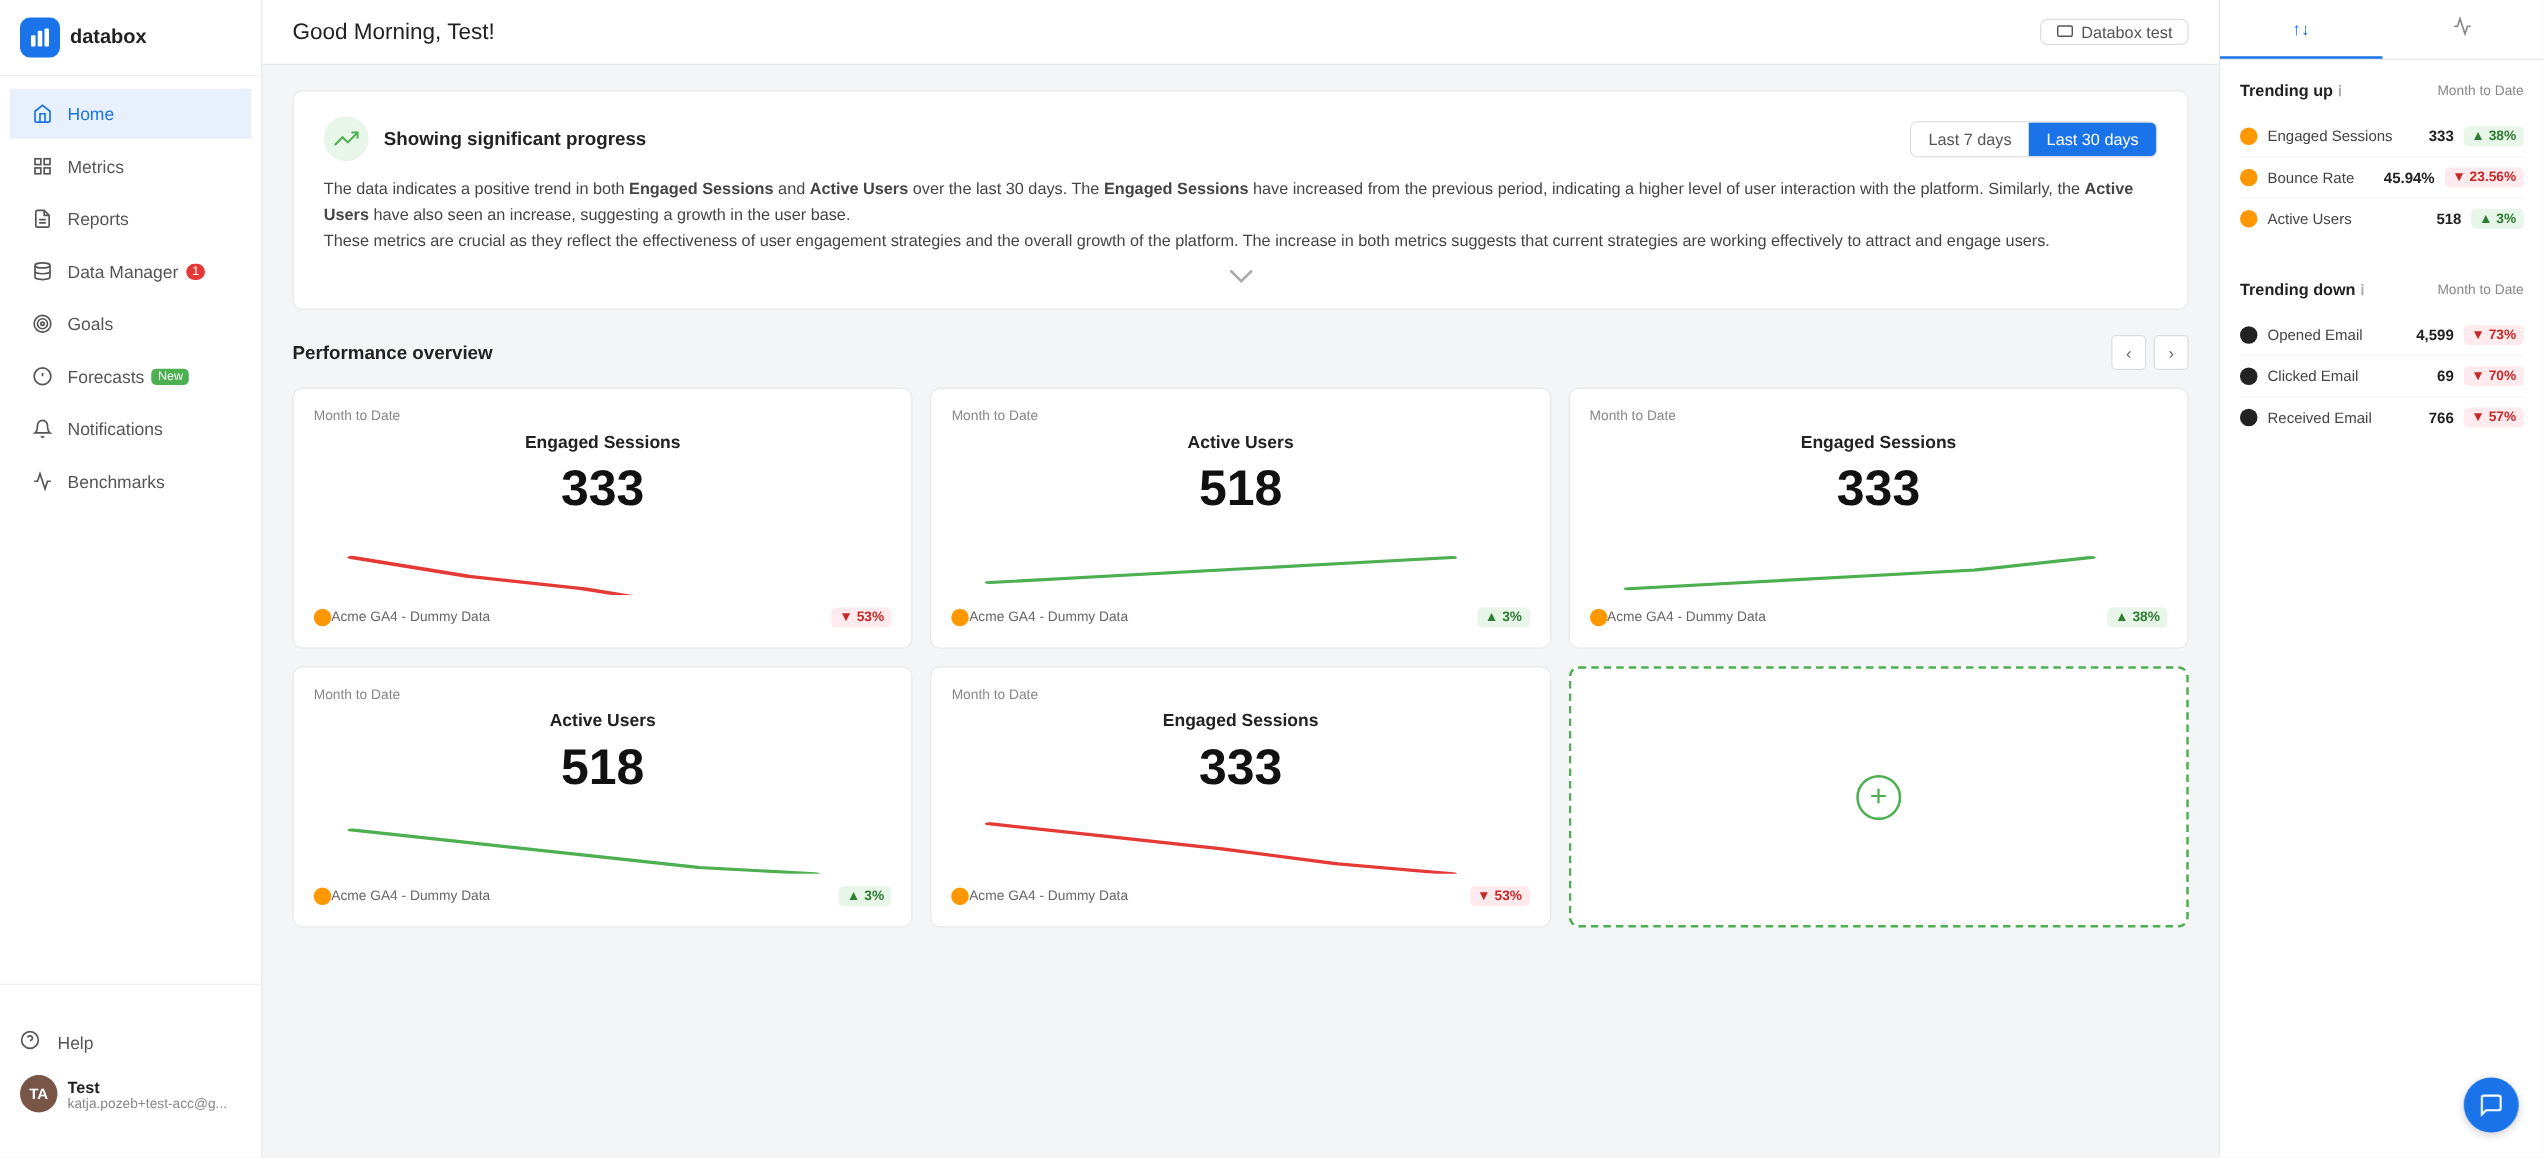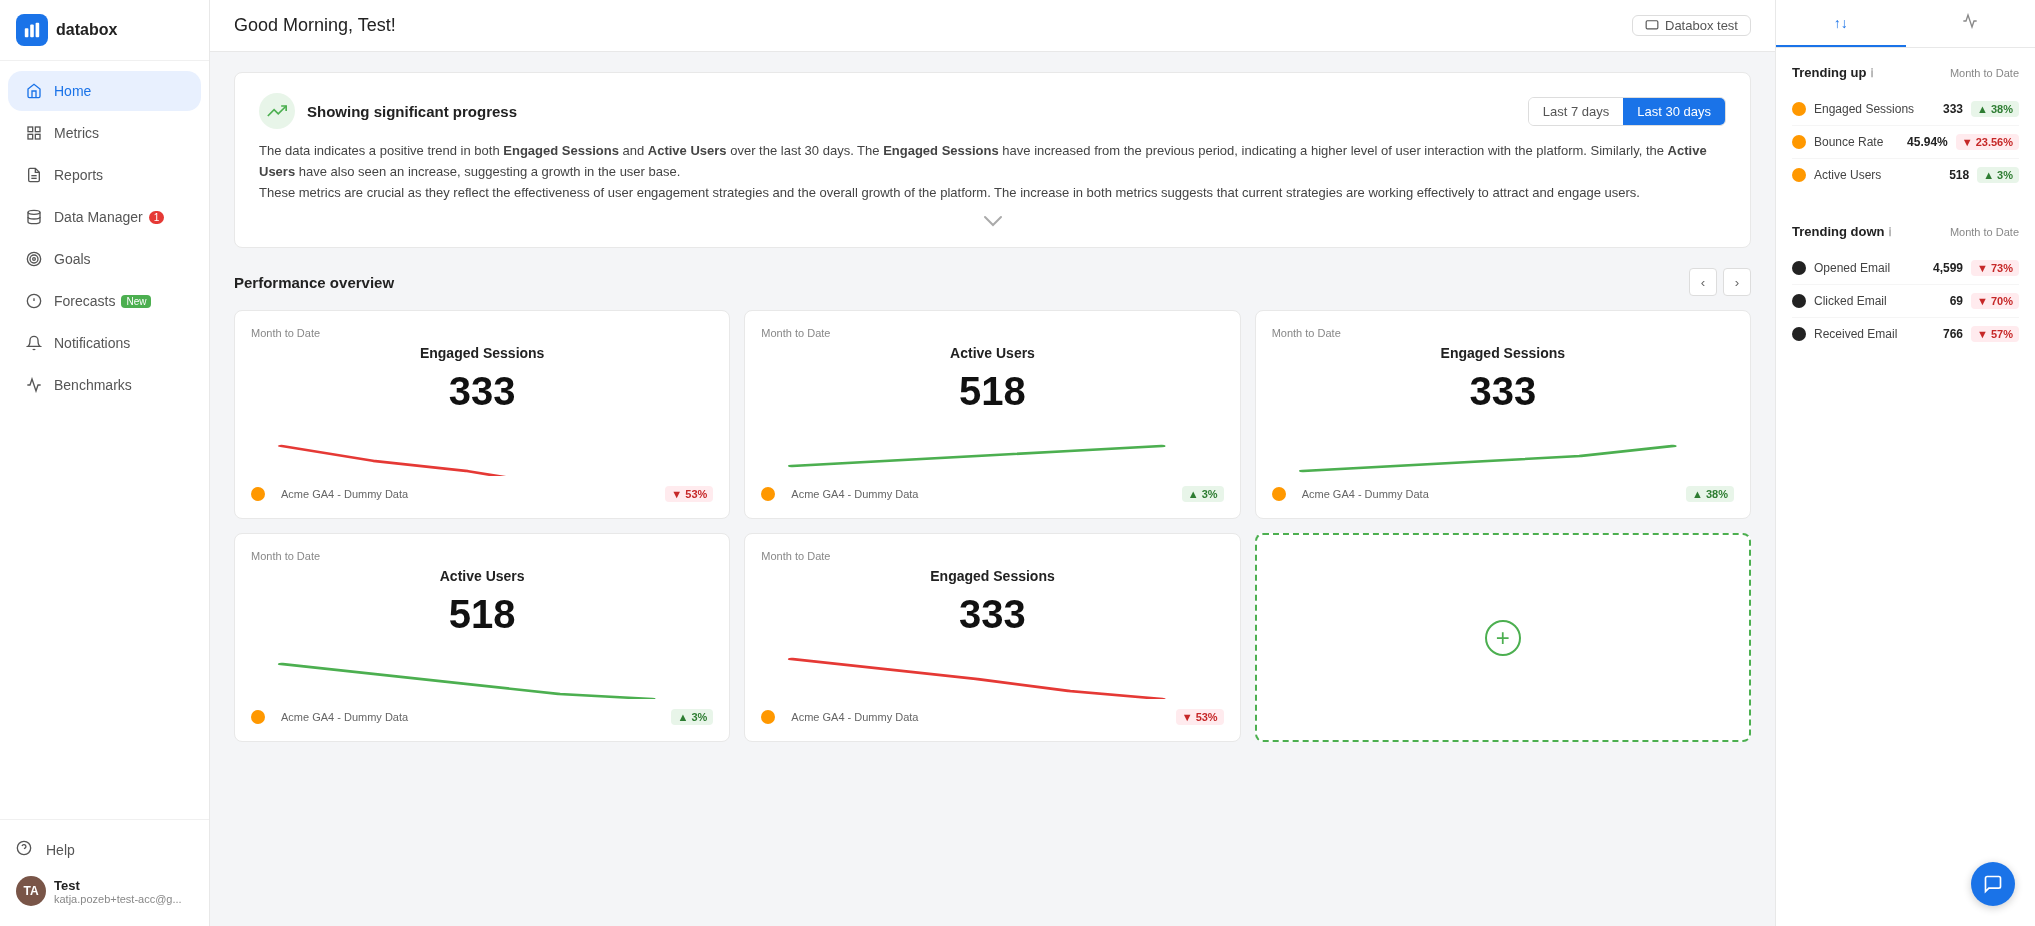--- a/index.html
+++ b/index.html
@@ -5,27 +5,27 @@
     * { box-sizing: border-box; margin: 0; padding: 0; }
     body { font-family: -apple-system, BlinkMacSystemFont, 'Segoe UI', sans-serif; background: #f4f5f7; display: flex; height: 100vh; overflow: hidden; font-size: 14px; }
 
     
     .sidebar { width: 210px; background: #fff; border-right: 1px solid #e8e8e8; display: flex; flex-direction: column; height: 100vh; flex-shrink: 0; }
     .sidebar-logo { display: flex; align-items: center; padding: 14px 16px; border-bottom: 1px solid #f0f0f0; }
     .logo-icon { width: 32px; height: 32px; background: #1a73e8; border-radius: 8px; display: flex; align-items: center; justify-content: center; margin-right: 8px; }
     .logo-icon svg { width: 18px; height: 18px; fill: white; }
     .logo-text { font-size: 16px; font-weight: 600; color: #222; }
     .sidebar-nav { flex: 1; padding: 8px 0; overflow-y: auto; }
-    .nav-item { display: flex; align-items: center; padding: 10px 16px; cursor: pointer; border-radius: 14px; margin: 2px 8px; color: #555; position: relative; }
+    .nav-item { display: flex; align-items: center; padding: 10px 16px; cursor: pointer; border-radius: 0; margin: 2px 8px; color: #555; position: relative; }
     .nav-item.active { background: #e8f0fe; color: #1a73e8; }
     .nav-item .nav-icon { width: 20px; height: 20px; margin-right: 10px; display: flex; align-items: center; justify-content: center; flex-shrink: 0; }
     .nav-label { font-size: 14px; font-weight: 500; }
     .badge { background: #e53935; color: white; border-radius: 10px; font-size: 10px; padding: 1px 5px; margin-left: 6px; }
     .badge-new { background: #4caf50; color: white; border-radius: 4px; font-size: 10px; padding: 1px 5px; margin-left: 6px; }
-    .sidebar-bottom { padding: 12px 16px; border-top: 1px solid #f0f0f0; }
+    .sidebar-bottom { padding: 28px 16px; border-top: 1px solid #f0f0f0; }
     .help-item { display: flex; align-items: center; padding: 8px 0; cursor: pointer; color: #555; }
     .help-item .nav-icon { width: 20px; height: 20px; margin-right: 10px; }
     .user-item { display: flex; align-items: center; padding: 8px 0; cursor: pointer; }
     .avatar { width: 30px; height: 30px; background: #795548; border-radius: 50%; display: flex; align-items: center; justify-content: center; color: white; font-size: 12px; font-weight: 600; margin-right: 8px; flex-shrink: 0; }
     .user-info { overflow: hidden; }
     .user-name { font-size: 13px; font-weight: 600; color: #222; }
     .user-email { font-size: 11px; color: #888; white-space: nowrap; overflow: hidden; text-overflow: ellipsis; max-width: 130px; }
 
     
     .main { flex: 1; display: flex; flex-direction: column; overflow: hidden; }
@@ -55,21 +55,21 @@
     .arrow-btn { width: 28px; height: 28px; border: 1px solid #ddd; border-radius: 4px; display: flex; align-items: center; justify-content: center; cursor: pointer; background: #fff; color: #666; }
 
     .cards-grid { display: grid; grid-template-columns: repeat(3, 1fr); gap: 14px; }
     .metric-card { background: #fff; border-radius: 8px; padding: 16px; border: 1px solid #e8e8e8; min-height: 200px; }
     .metric-card.dashed { border: 2px dashed #4caf50; display: flex; align-items: center; justify-content: center; cursor: pointer; background: #fff; }
     .metric-period { font-size: 11px; color: #888; margin-bottom: 6px; }
     .metric-name { font-size: 14px; font-weight: 600; color: #222; margin-bottom: 8px; text-align: center; }
     .metric-value { font-size: 40px; font-weight: 700; color: #111; text-align: center; margin-bottom: 12px; }
     .metric-chart { height: 50px; margin-bottom: 10px; }
     .metric-footer { display: flex; align-items: center; justify-content: space-between; font-size: 11px; color: #666; }
-    .metric-source { display: flex; align-items: center; gap: 16px; }
+    .metric-source { display: flex; align-items: center; gap: 0; }
     .source-icon { width: 14px; height: 14px; background: #ff9800; border-radius: 50%; flex-shrink: 0; }
     .trend-badge { border-radius: 4px; padding: 2px 6px; font-size: 11px; font-weight: 600; display: flex; align-items: center; gap: 2px; }
     .trend-up { background: #e8f5e9; color: #2e7d32; }
     .trend-down { background: #ffebee; color: #c62828; }
     .add-icon { width: 36px; height: 36px; border-radius: 50%; border: 2px solid #4caf50; display: flex; align-items: center; justify-content: center; color: #4caf50; font-size: 24px; }
 
     
     .right-panel { width: 260px; background: #fff; border-left: 1px solid #e8e8e8; display: flex; flex-direction: column; height: 100vh; flex-shrink: 0; overflow-y: auto; }
     .panel-tabs { display: flex; border-bottom: 1px solid #e8e8e8; padding: 0; height: 48px; align-items: center; }
     .panel-tab { flex: 1; display: flex; align-items: center; justify-content: center; cursor: pointer; height: 100%; border-bottom: 2px solid transparent; color: #888; }

